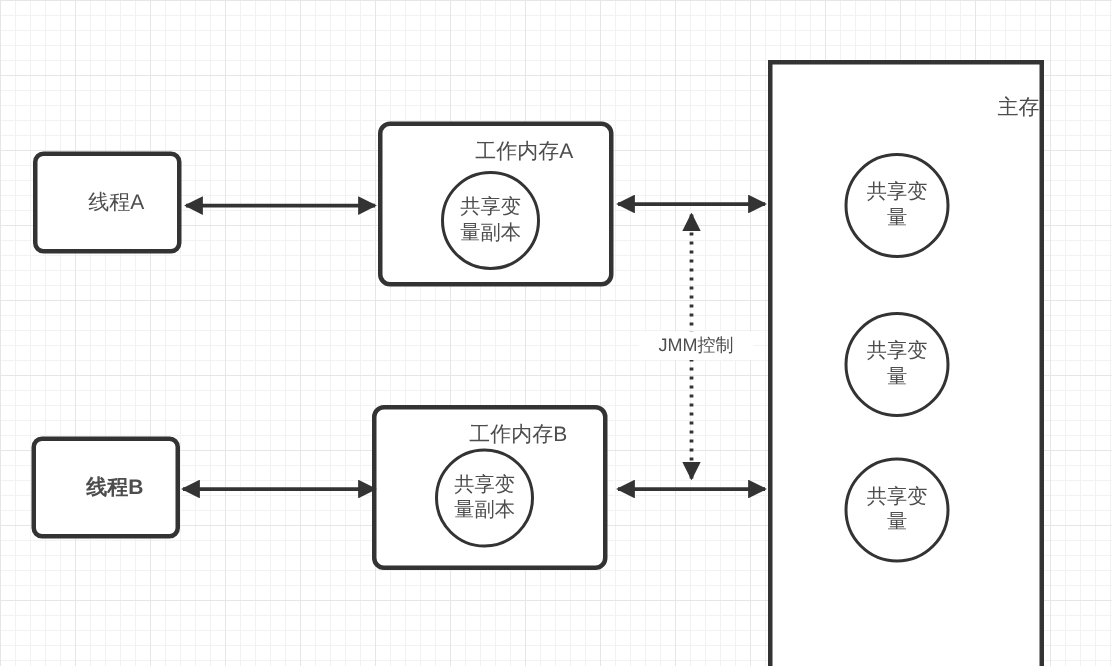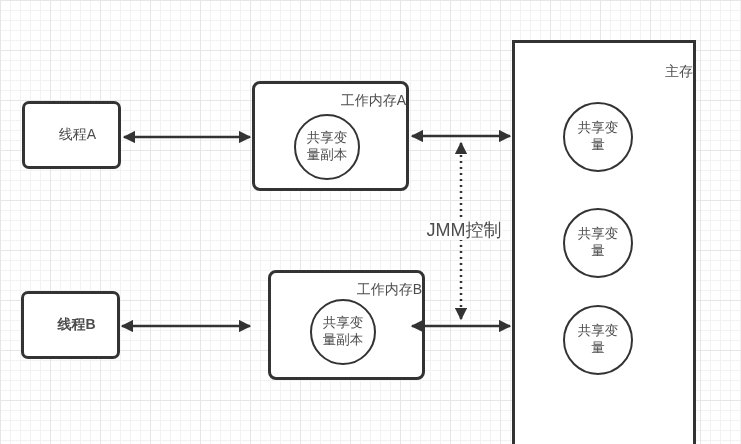--- a/index.html
+++ b/index.html
@@ -37,27 +37,28 @@
     padding-left: 12px;
   }
   #thread-a { left: 22px; top: 101px; }
   #thread-b { left: 21px; top: 291px; font-weight: bold; }
   .wm-node {
     width: 157px;
     height: 110px;
     border-radius: 8px;
   }
   #wm-a { left: 252px; top: 81px; }
-  #wm-b { left: 268px; top: 270px; }
+  #wm-b { left: 248px; top: 270px; }
   .wm-title {
     position: absolute;
     top: 8px;
     left: 0;
     width: 100%;
-    text-align: right;
+    text-align: center;
+    padding-left: 19px;
   }
   .circle {
     position: absolute;
     box-sizing: border-box;
     background: #ffffff;
     border: 2px solid var(--line, #333333);
     border-radius: 50%;
     display: flex;
     flex-direction: column;
     align-items: center;
@@ -104,21 +105,21 @@
   .edge-line.dotted { stroke-dasharray: 2 4; }
   .arrowhead { fill: var(--line, #333333); }
   .edge-label {
     position: absolute;
     left: 426px;
     top: 221px;
     width: 76px;
     text-align: center;
     background: #ffffff;
     color: var(--text, #4d4d4d);
-    font-size: 18px;
+    font-size: 12px;
     line-height: 19px;
   }
 </style>
 </head>
 <body>
 
 <div class="canvas">
 
   <div class="node thread-node" id="thread-a">
     <span>线程A</span>

